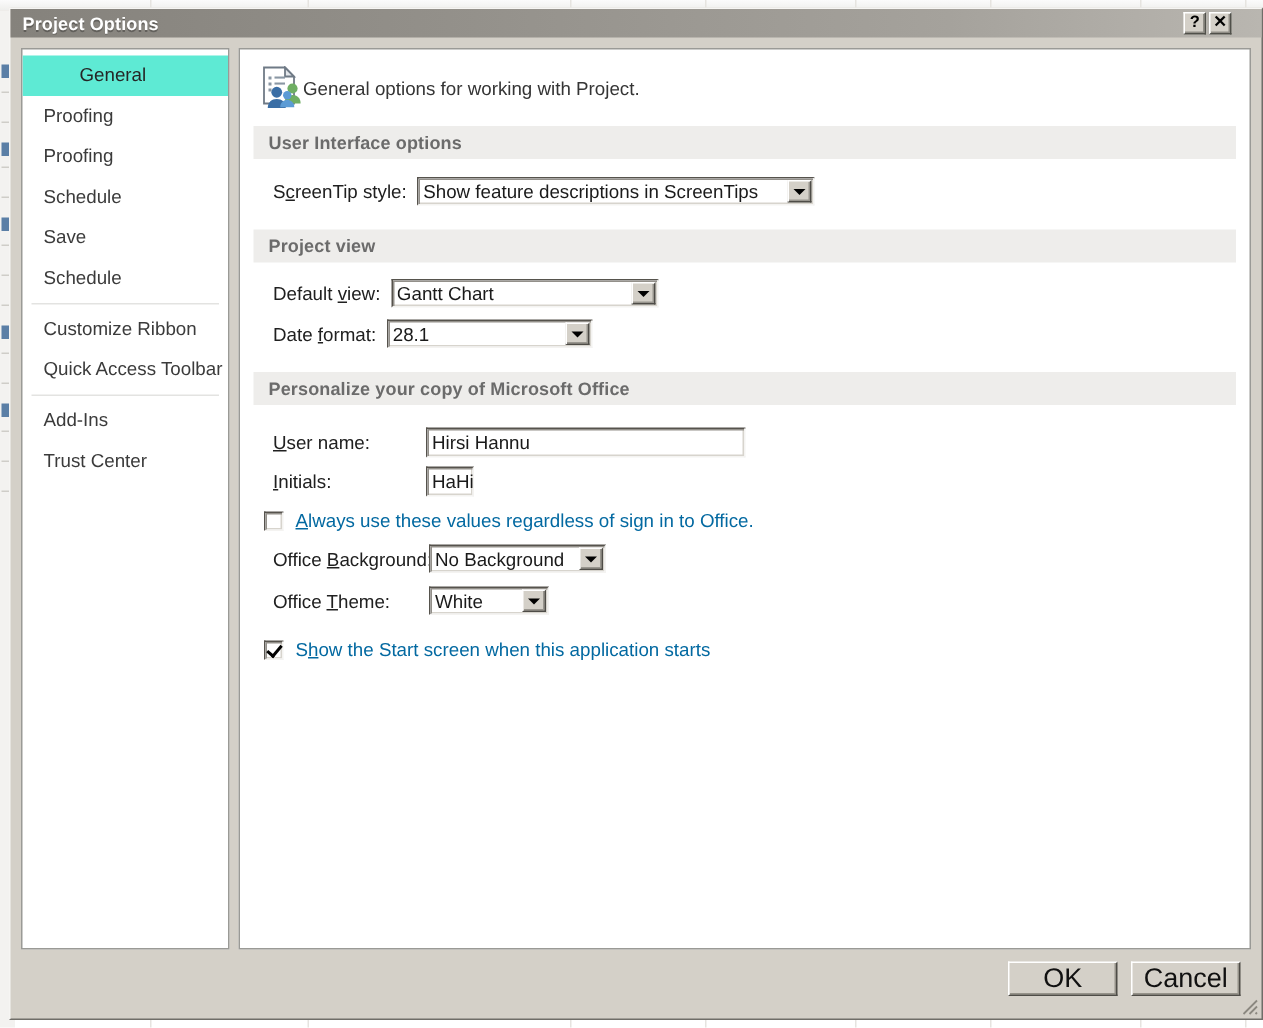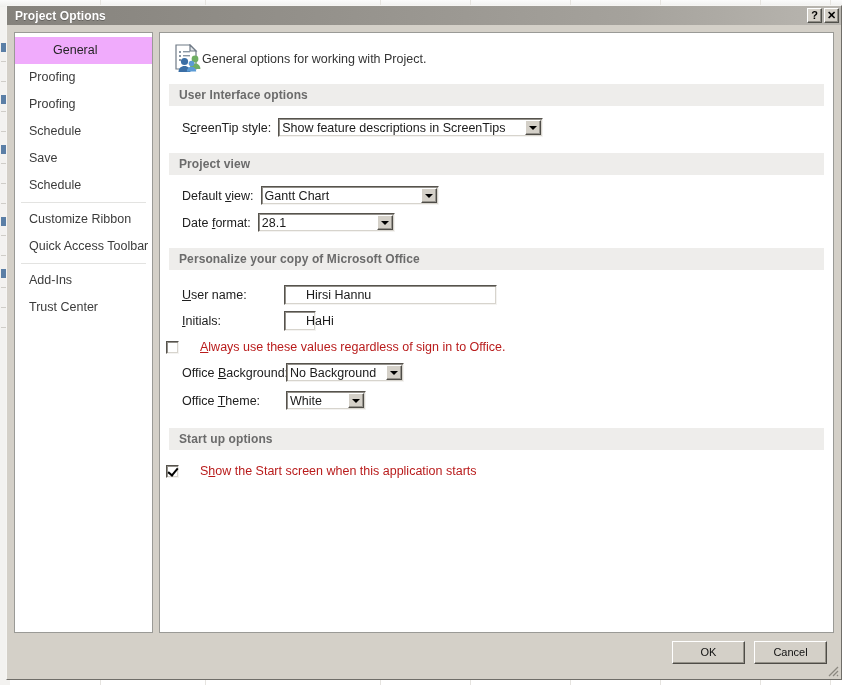--- a/index.html
+++ b/index.html
@@ -77,21 +77,21 @@
     display: flex;
     flex-direction: column;
   }
 
   
   #titlebar {
     height: 19px;
     background: linear-gradient(to right, #85827c 0%, #93908a 35%, #a5a29c 75%, #b9b6b0 100%);
     display: flex;
     align-items: center;
-    padding: 0 2px 0 8px;
+    padding: 0 20px 0 8px;
     flex: none;
     position: relative;
   }
   #titlebar .title-text {
     color: #ffffff;
     font-weight: bold;
     font-size: 12px;
     letter-spacing: 0.1px;
     text-shadow: 0 1px 0 rgba(0,0,0,.28);
     flex: 1;
@@ -144,21 +144,21 @@
     height: 27px;
     line-height: 27px;
     padding-left: 14px;
     font-size: 12.5px;
     color: #3b3b3b;
     white-space: nowrap;
     cursor: default;
     box-sizing: border-box;
   }
   .nav-item.selected {
-    background: #f0abfc;
+    background: #5eead4;
     color: #252525;
     padding-left: 38px;
   }
   .nav-sep {
     height: 1px;
     background: #e3e3e1;
     margin: 3px 6px 3px 6px;
   }
 
   
@@ -262,34 +262,33 @@
     height: 20px;
     background: #ffffff;
     border-top: 1px solid #56534d;
     border-left: 1px solid #56534d;
     border-right: 1px solid #f4f3f1;
     border-bottom: 1px solid #f4f3f1;
     box-shadow: inset 1px 1px 0 #93908a, inset -1px -1px 0 #d7d4cd;
     box-sizing: border-box;
     display: flex;
     align-items: center;
-    padding-left: 21px;
+    padding-left: 3px;
     font-size: 12.5px;
     color: #1a1a1a;
   }
 
   
   .chk-row {
     display: flex;
     align-items: center;
-    padding-left: 6px;
+    padding-left: 16px;
     height: 22px;
     font-size: 12.5px;
-    color: #b91c1c;
-    gap: 13px;
+    color: #0369a1;
   }
   .chkbox {
     width: 13px;
     height: 13px;
     background: #ffffff;
     border-top: 1px solid #56534d;
     border-left: 1px solid #56534d;
     border-right: 1px solid #f4f3f1;
     border-bottom: 1px solid #f4f3f1;
     box-shadow: inset 1px 1px 0 #93908a, inset -1px -1px 0 #d7d4cd;
@@ -328,21 +327,21 @@
     background: #d4d0c8;
     border-top: 1px solid #ffffff;
     border-left: 1px solid #ffffff;
     border-right: 1px solid #4e4c47;
     border-bottom: 1px solid #4e4c47;
     box-shadow: inset -1px -1px 0 #959289;
     box-sizing: border-box;
     display: flex;
     align-items: center;
     justify-content: center;
-    font-size: 11px;
+    font-size: 18px;
     color: #111111;
     cursor: default;
   }
   #resize-grip {
     position: absolute;
     right: 2px;
     bottom: 2px;
     width: 14px;
     height: 14px;
   }
@@ -491,21 +490,20 @@
       <div class="row" style="margin-top:5px">
         <span class="lbl" style="width:104px"><span>Office </span><span class="u">T</span><span>heme:</span></span>
         <div class="combo" style="width:80px">
           <span class="val">White</span>
           <span class="arrow-btn">
               <span class="tri"></span>
             </span>
         </div>
       </div>
 
-      <div class="section-head" style="margin-top:16px">Start up options</div>
       <div class="chk-row" style="margin-top:10px">
         <span class="chkbox checked"></span>
         <span><span>S</span><span class="u">h</span><span>ow the Start screen when this application starts</span></span>
       </div>
 
     </div>
   </div>
 
   <div id="footer">
     <div class="dlg-btn">OK</div>

